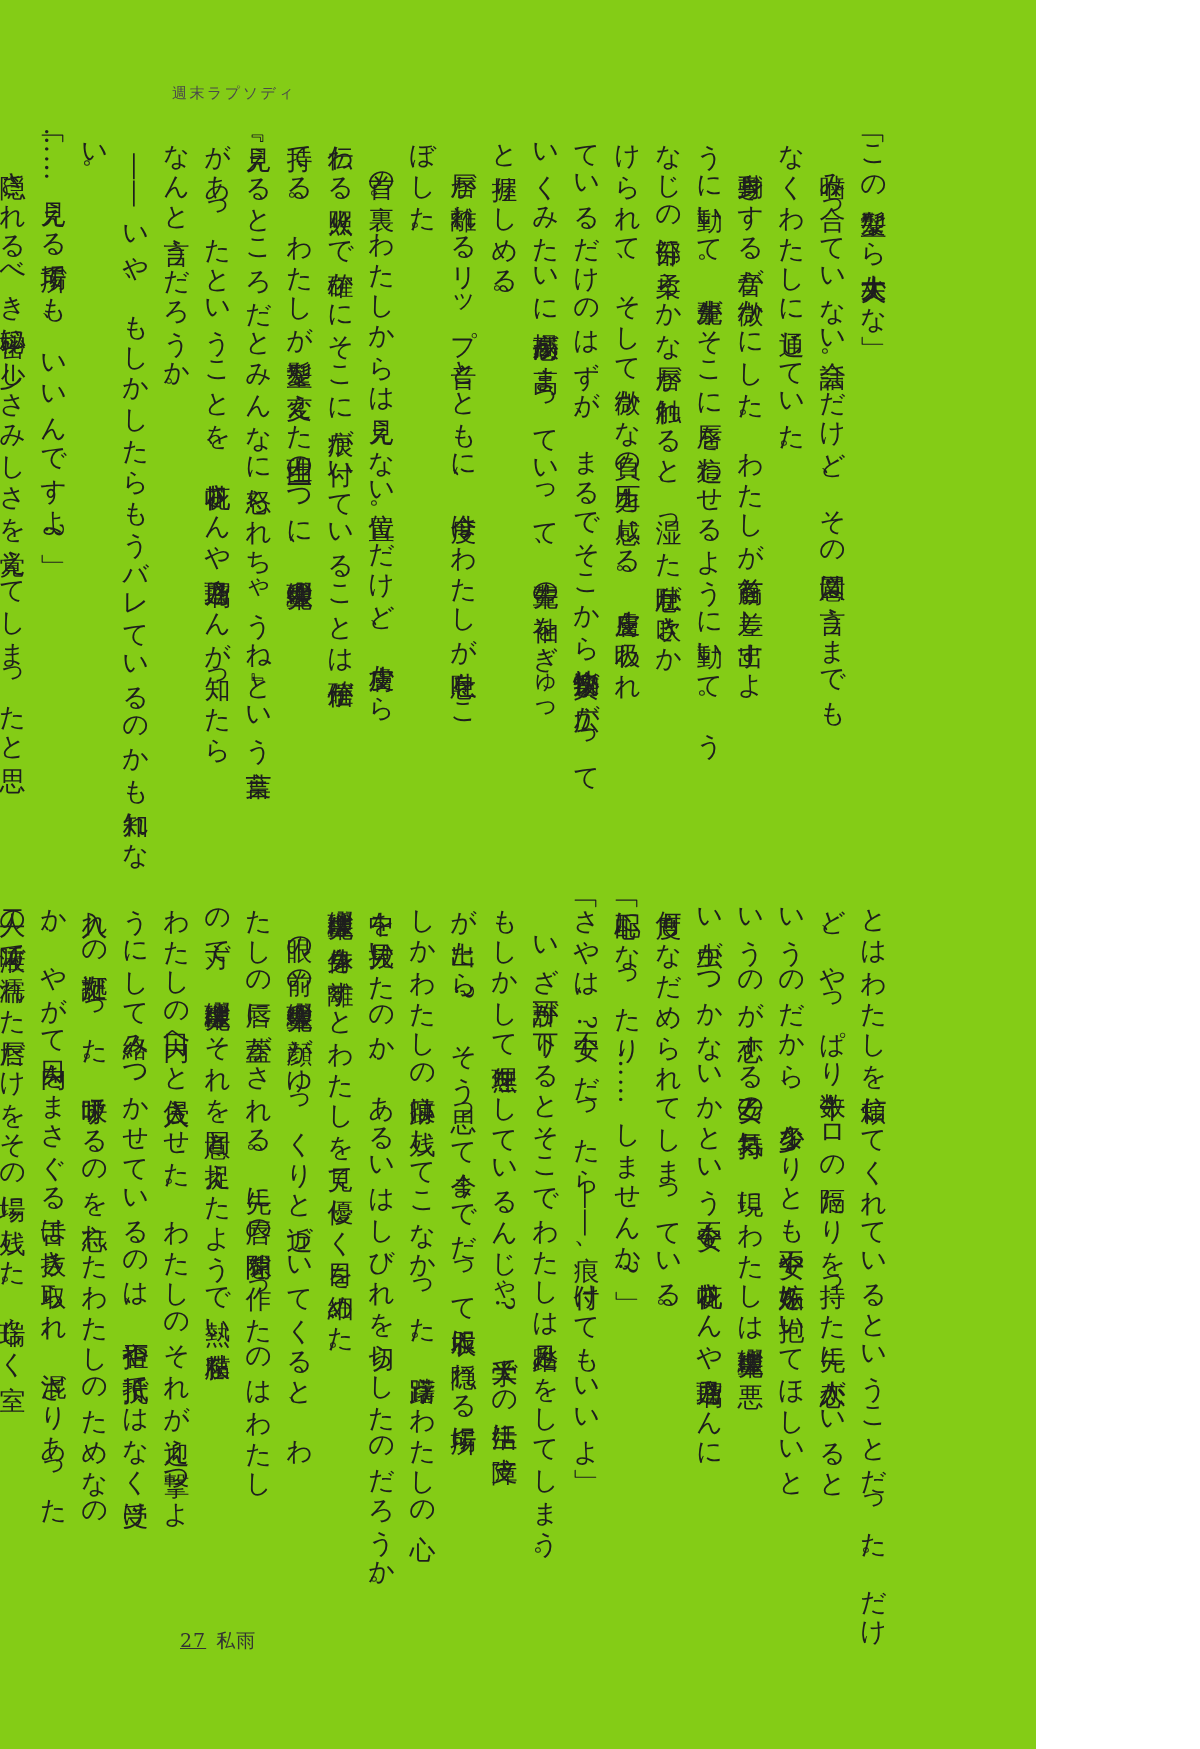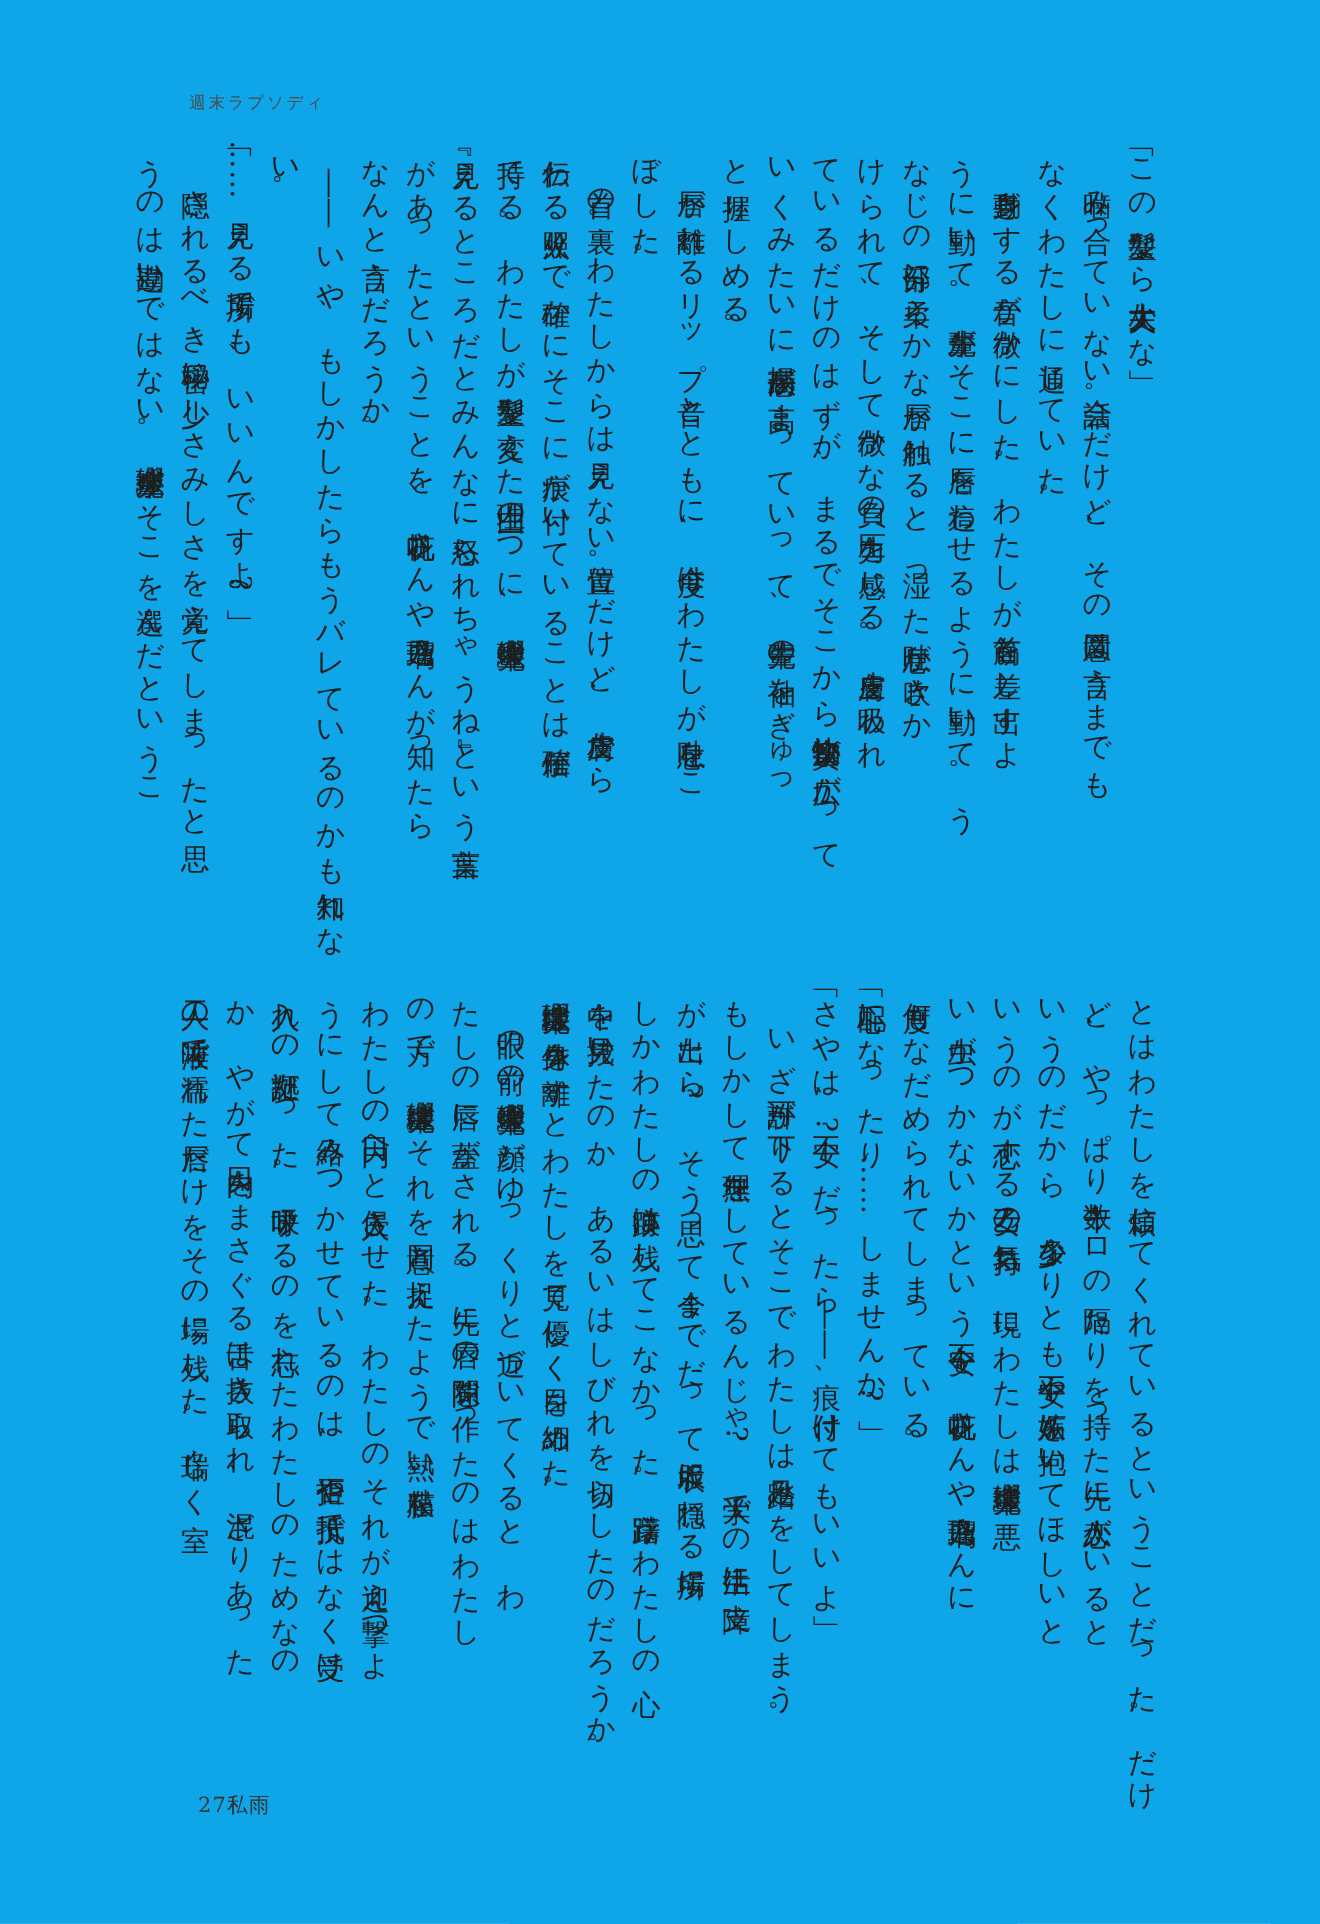--- a/index.html
+++ b/index.html
@@ -2,23 +2,23 @@
 <html lang="ja"><head>
 <meta charset="utf-8">
 <style>
   html, body {
     margin: 0;
     padding: 0;
     background: #ffffff;
   }
   .page {
     position: relative;
-    width: 1200px;
+    width: 1036px;
     height: 1749px;
-    background: #0ea5e9;
+    background: #84cc16;
     overflow: hidden;
     font-family: "DejaVu Serif", "Liberation Serif", serif;
     color: #222222;
   }
   .running-head {
     position: absolute;
     left: 172px;
     top: 84px;
     font-size: 15px;
     letter-spacing: 2.5px;
@@ -45,20 +45,22 @@
   }
   .footer {
     position: absolute;
     left: 180px;
     top: 1628px;
     font-size: 19px;
     letter-spacing: 1px;
     color: #333333;
   }
   .footer .num {
+    margin-right: 10px;
+    text-decoration: underline;
   }
 </style>
 </head>
 <body>
 
 <div class="page">
 
   <div class="running-head">週末ラプソディ</div>
 
   <div class="vtext block-top">「この髪型なら大丈夫かな」

